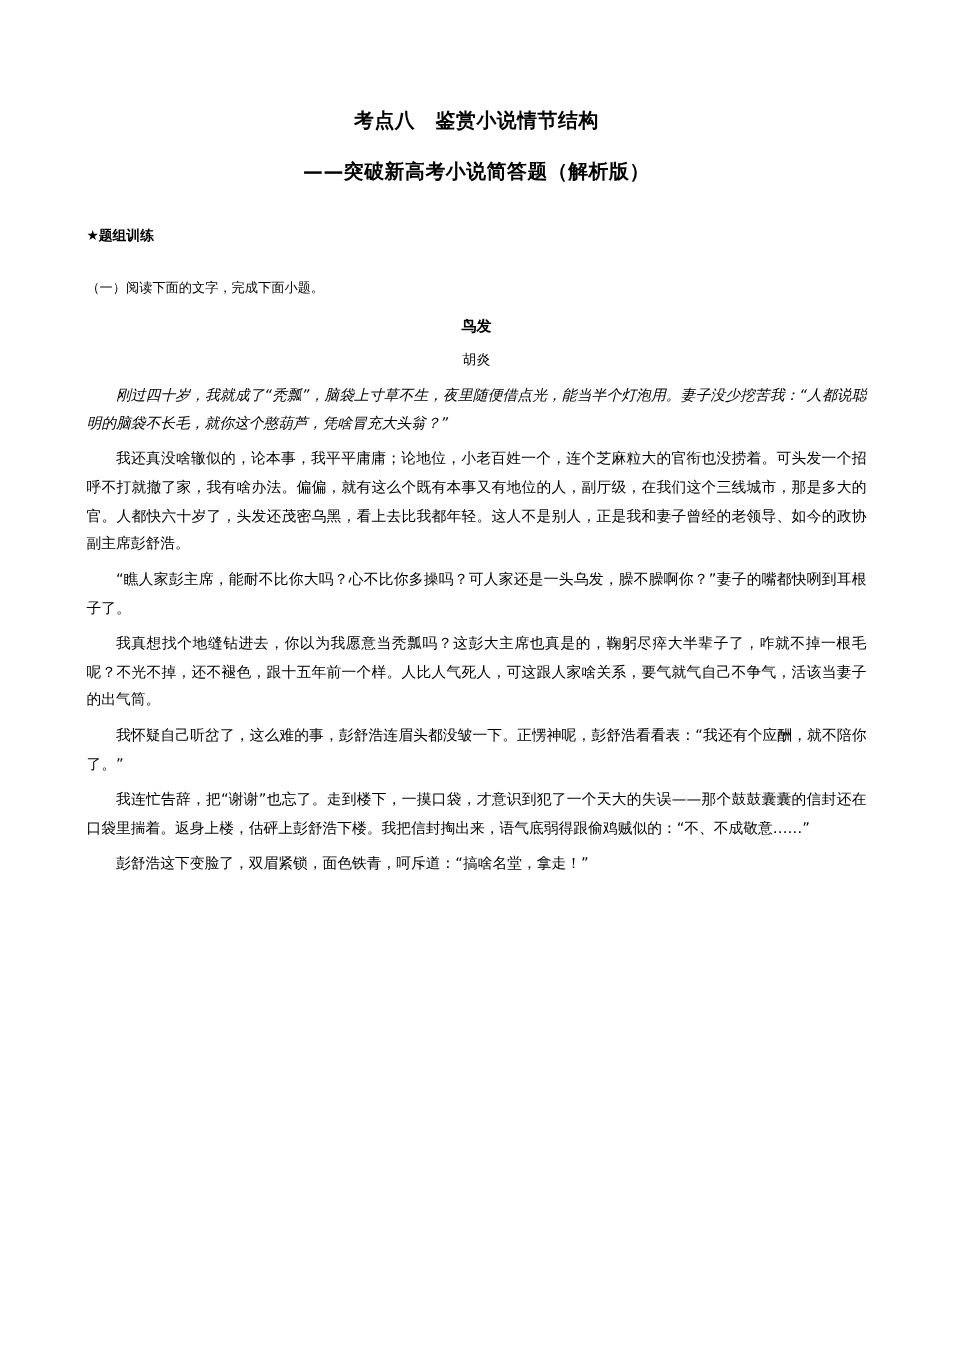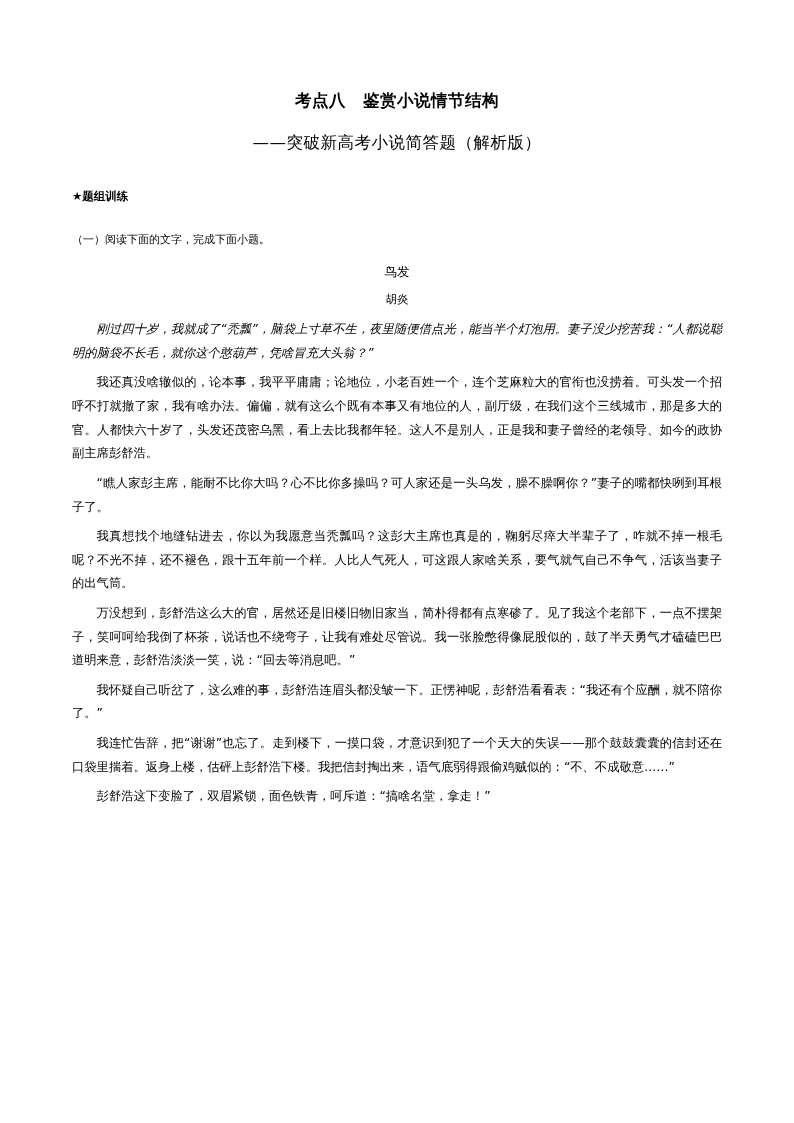--- a/index.html
+++ b/index.html
@@ -24,40 +24,40 @@
   .doc-title {
     font-size: 16.5px;
     font-weight: bold;
     text-align: center;
     letter-spacing: 0.5px;
     margin: 10px 0 0 0;
     line-height: 1.6;
   }
   .doc-subtitle {
     font-size: 16.5px;
-    font-weight: normal;
+    font-weight: bold;
     text-align: center;
     letter-spacing: 0.5px;
     margin: 16px 0 0 0;
     line-height: 1.6;
   }
   .section-label {
     font-size: 11.5px;
     font-weight: bold;
     margin: 30px 0 4px 0;
     line-height: 1.6;
   }
   .question-lead {
     font-size: 11px;
     margin: 26px 0 0 0;
     line-height: 1.7;
   }
   .story-title {
     font-size: 12.5px;
-    font-weight: normal;
+    font-weight: bold;
     text-align: center;
     margin: 12px 0 0 0;
     line-height: 1.6;
   }
   .story-author {
     font-size: 11.5px;
     text-align: center;
     margin: 8px 0 0 0;
     line-height: 1.6;
   }
@@ -86,18 +86,17 @@
 
   <div class="question-lead">（一）阅读下面的文字，完成下面小题。</div>
 
   <div class="story-title">鸟发</div>
   <div class="story-author">胡炎</div>
 
   <p class="body-text first">刚过四十岁，我就成了“秃瓢”，脑袋上寸草不生，夜里随便借点光，能当半个灯泡用。妻子没少挖苦我：“人都说聪明的脑袋不长毛，就你这个憨葫芦，凭啥冒充大头翁？”</p>
   <p class="body-text">我还真没啥辙似的，论本事，我平平庸庸；论地位，小老百姓一个，连个芝麻粒大的官衔也没捞着。可头发一个招呼不打就撤了家，我有啥办法。偏偏，就有这么个既有本事又有地位的人，副厅级，在我们这个三线城市，那是多大的官。人都快六十岁了，头发还茂密乌黑，看上去比我都年轻。这人不是别人，正是我和妻子曾经的老领导、如今的政协副主席彭舒浩。</p>
   <p class="body-text">“瞧人家彭主席，能耐不比你大吗？心不比你多操吗？可人家还是一头乌发，臊不臊啊你？”妻子的嘴都快咧到耳根子了。</p>
   <p class="body-text">我真想找个地缝钻进去，你以为我愿意当秃瓢吗？这彭大主席也真是的，鞠躬尽瘁大半辈子了，咋就不掉一根毛呢？不光不掉，还不褪色，跟十五年前一个样。人比人气死人，可这跟人家啥关系，要气就气自己不争气，活该当妻子的出气筒。</p>
-  <p class="body-text">万没想到，彭舒浩这么大的官，居然还是旧楼旧物旧家当，简朴得都有点寒碜了。见了我这个老部下，一点不摆架子，笑呵呵给我倒了杯茶，说话也不绕弯子，让我有难处尽管说。我一张脸憋得像屁股似的，鼓了半天勇气才磕磕巴巴道明来意，彭舒浩淡淡一笑，说：“回去等消息吧。”</p>
   <p class="body-text">我怀疑自己听岔了，这么难的事，彭舒浩连眉头都没皱一下。正愣神呢，彭舒浩看看表：“我还有个应酬，就不陪你了。”</p>
   <p class="body-text">我连忙告辞，把“谢谢”也忘了。走到楼下，一摸口袋，才意识到犯了一个天大的失误——那个鼓鼓囊囊的信封还在口袋里揣着。返身上楼，估砰上彭舒浩下楼。我把信封掏出来，语气底弱得跟偷鸡贼似的：“不、不成敬意……”</p>
   <p class="body-text">彭舒浩这下变脸了，双眉紧锁，面色铁青，呵斥道：“搞啥名堂，拿走！”</p>
 
 </div>
 
 </body></html>

